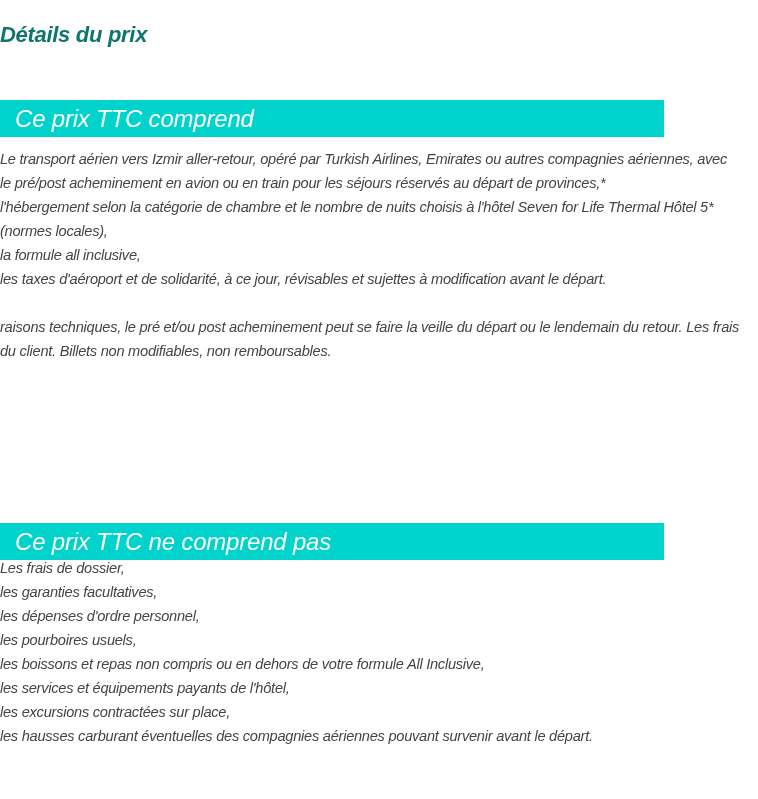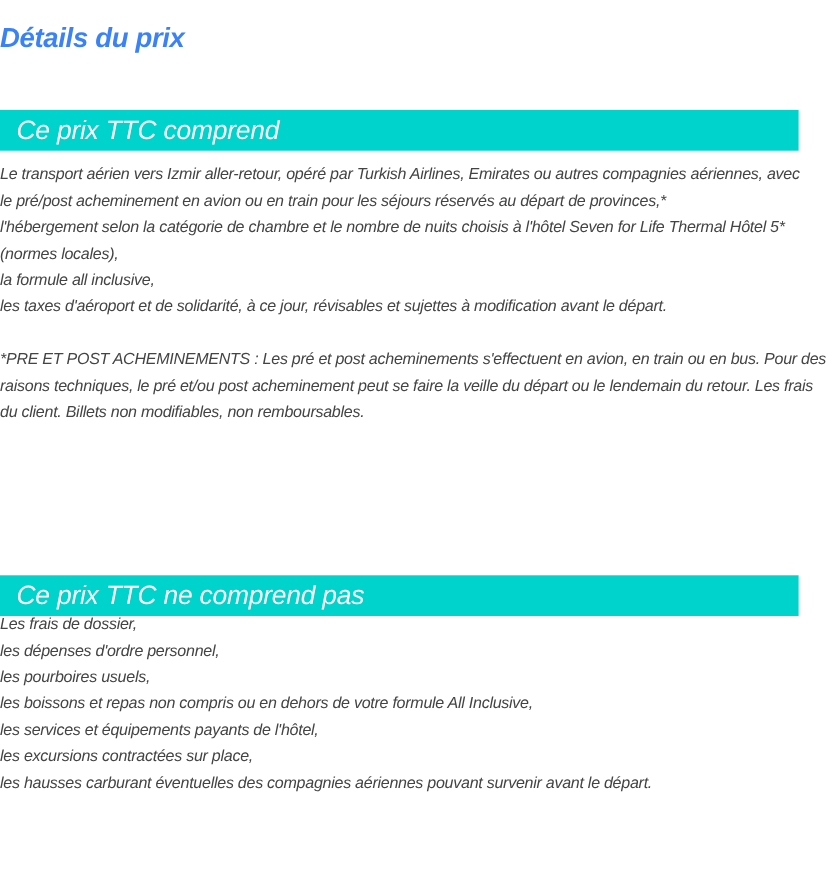--- a/index.html
+++ b/index.html
@@ -14,31 +14,31 @@
       font-family: "Liberation Sans", "DejaVu Sans", sans-serif;
       font-style: italic;
       color: #444444;
       position: relative;
     }
     .page-title {
       position: absolute;
       left: 0;
       top: 19px;
       margin: 0;
-      font-size: 25px;
+      font-size: 22px;
       font-weight: bold;
       font-style: italic;
-      color: #3b82f6;
+      color: #0f766e;
       letter-spacing: -0.3px;
       line-height: 32px;
     }
     .section-header {
       position: absolute;
       left: 0;
-      width: 726px;
+      width: 664px;
       height: 37px;
       background: #00d2cc;
       box-sizing: border-box;
       padding-left: 15px;
       color: #ffffff;
       font-size: 24px;
       font-style: italic;
       font-weight: normal;
       line-height: 37px;
       margin: 0;
@@ -70,28 +70,28 @@
 <h2 class="section-header" style="top:100px;">Ce prix TTC comprend</h2>
 
 <div class="section-body" style="top:147px;">
   <span class="line">Le transport aérien vers Izmir aller-retour, opéré par Turkish Airlines, Emirates ou autres compagnies aériennes, avec</span>
   <span class="line">le pré/post acheminement en avion ou en train pour les séjours réservés au départ de provinces,*</span>
   <span class="line">l'hébergement selon la catégorie de chambre et le nombre de nuits choisis à l'hôtel Seven for Life Thermal Hôtel 5*</span>
   <span class="line">(normes locales),</span>
   <span class="line">la formule all inclusive,</span>
   <span class="line">les taxes d'aéroport et de solidarité, à ce jour, révisables et sujettes à modification avant le départ.</span>
   <span class="gap"></span>
-  <span class="line">*PRE ET POST ACHEMINEMENTS : Les pré et post acheminements s'effectuent en avion, en train ou en bus. Pour des</span>
   <span class="line">raisons techniques, le pré et/ou post acheminement peut se faire la veille du départ ou le lendemain du retour. Les frais</span>
   <span class="line">du client. Billets non modifiables, non remboursables.</span>
 </div>
 
 <h2 class="section-header" style="top:509px;margin-top:14px;">Ce prix TTC ne comprend pas</h2>
 
 <div class="section-body" style="top:556px;">
   <span class="line">Les frais de dossier,</span>
+  <span class="line">les garanties facultatives,</span>
   <span class="line">les dépenses d'ordre personnel,</span>
   <span class="line">les pourboires usuels,</span>
   <span class="line">les boissons et repas non compris ou en dehors de votre formule All Inclusive,</span>
   <span class="line">les services et équipements payants de l'hôtel,</span>
   <span class="line">les excursions contractées sur place,</span>
   <span class="line">les hausses carburant éventuelles des compagnies aériennes pouvant survenir avant le départ.</span>
 </div>
 
 </body></html>

